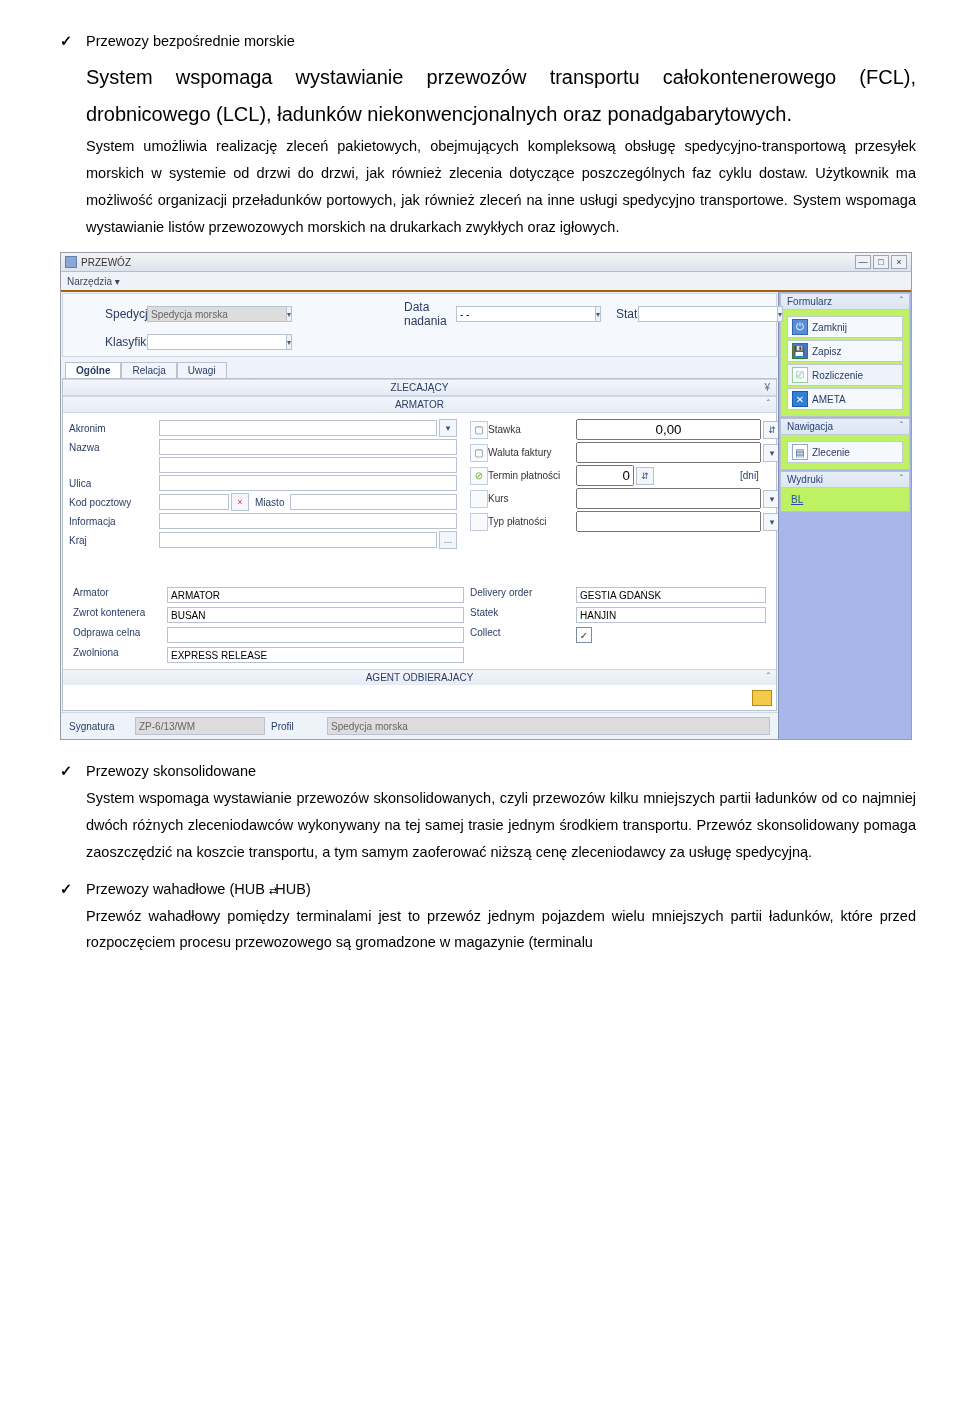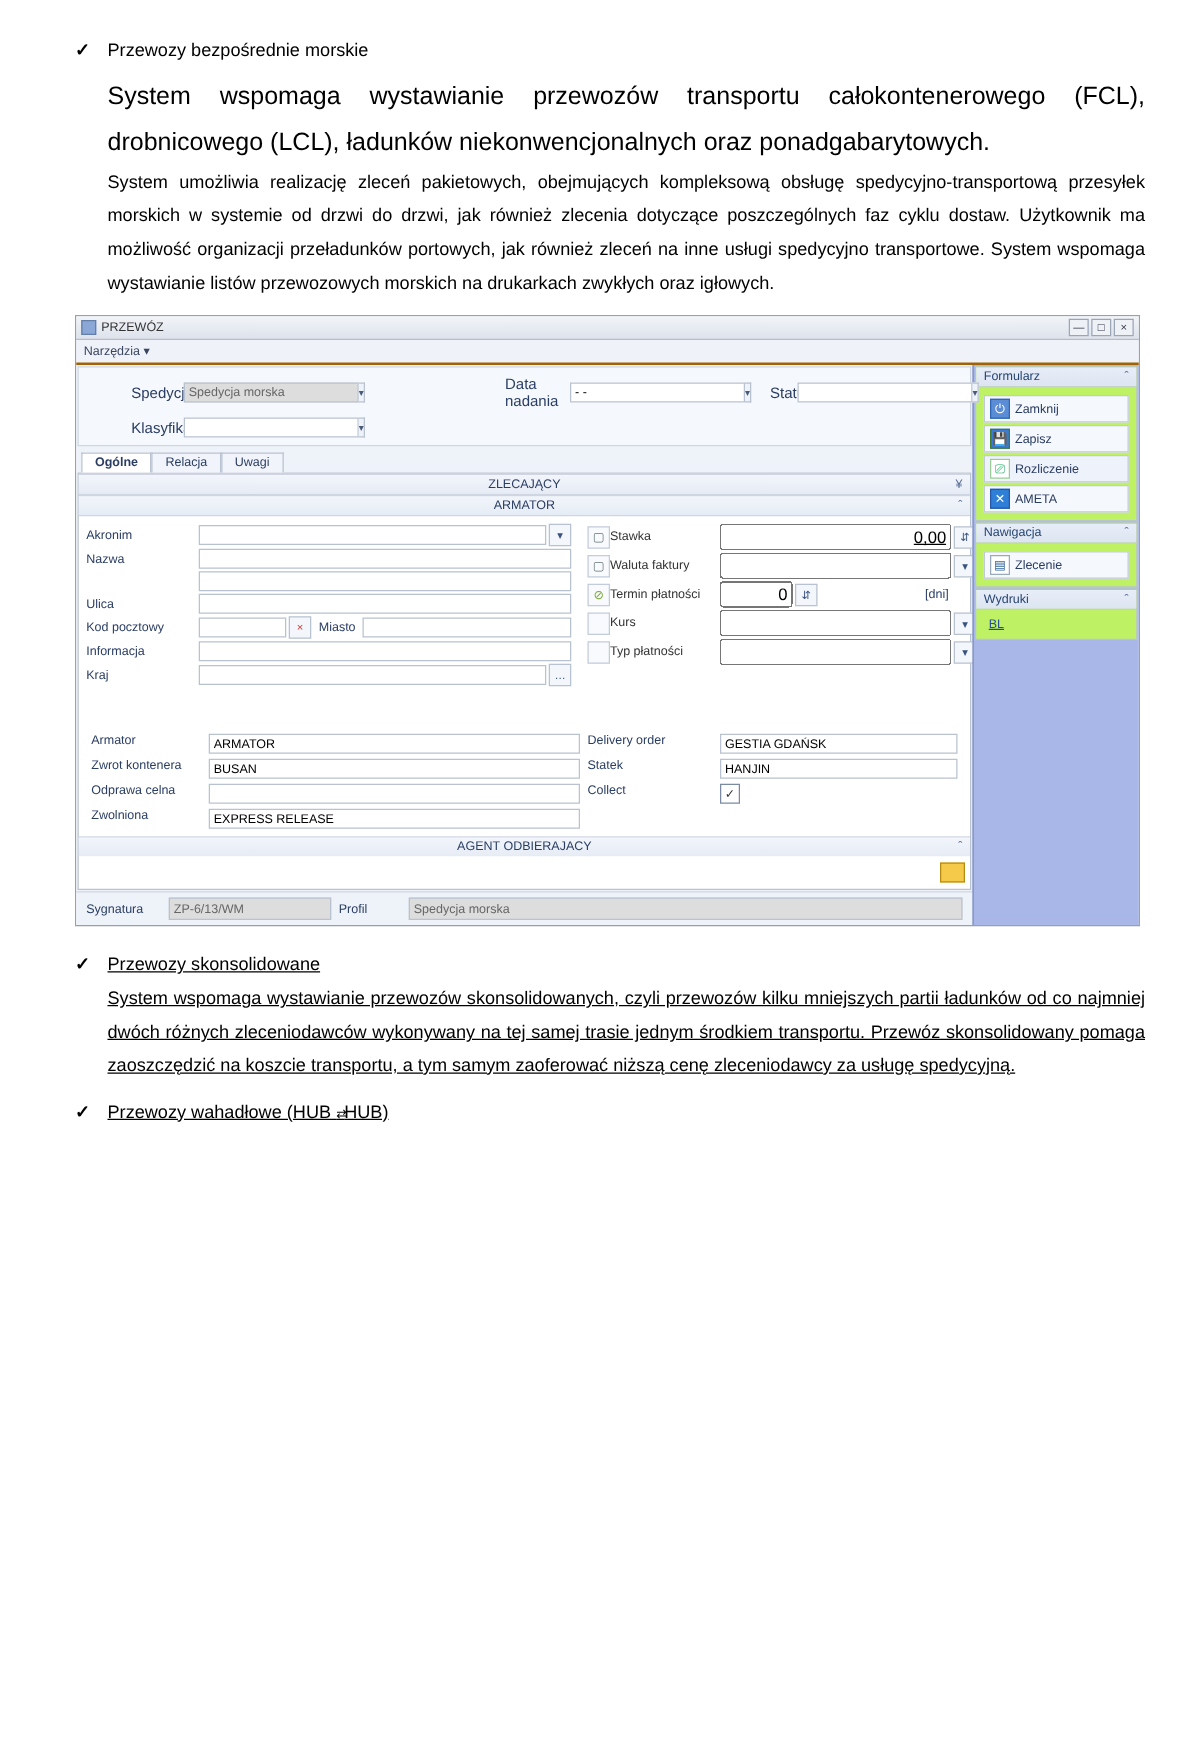--- a/index.html
+++ b/index.html
@@ -142,21 +142,20 @@
   .dot-row { height:3px;}
   .yellow-corner { text-align:right;padding:2px 4px;}
   .yellow-corner span { display:inline-block;width:18px;height:14px;background:#f5c94a;border:1px solid #b88a12;}
 
   .inline-head-and-para {
     padding-left:26px;
     position:relative;
     text-align:justify;
     font-size:14.5px;
     line-height:1.85;
-    text-decoration:underline;
   }
   .inline-head-and-para::before {
     content:"✓";
     position:absolute;left:0;top:0;font-weight:bold;
   }
   .arrows { font-family: Arial; font-size:10px; letter-spacing:-2px;}
 </style>
 </head>
 <body>
 
@@ -259,21 +258,21 @@
                   <span class="iconbtn">…</span>
                 </div>
             </div>
             <div style="height:6px"></div>
           </div>
           <div class="rcol">
             <div class="rcol-row">
               <span class="pre">▢</span>
               <span class="lbl">Stawka</span>
               <div class="hgroup">
-                  <input style="flex: 1 1 0%; text-align: right; text-decoration: underline;" value="0,00">
+                  <input style="flex: 1 1 0%; text-align: center;" value="0,00">
                   <span class="iconbtn">⇵</span>
                   <input style="width: 40px;">
                   <span class="iconbtn">▾</span>
                 </div>
               <span></span>
             </div>
             <div class="rcol-row">
               <span class="pre">▢</span>
               <span class="lbl">Waluta faktury</span>
               <div class="hgroup">
@@ -402,14 +401,15 @@
 <div class="bullet-block">
   <div class="inline-head-and-para just">
     <span>Przewozy skonsolidowane</span><br>
     <span>System wspomaga wystawianie przewozów skonsolidowanych, czyli przewozów kilku mniejszych partii ładunków od co najmniej dwóch różnych zleceniodawców wykonywany na tej samej trasie jednym środkiem transportu. Przewóz skonsolidowany pomaga zaoszczędzić na koszcie transportu, a tym samym zaoferować niższą cenę zleceniodawcy za usługę spedycyjną.</span>
   </div>
 </div>
 
 <div class="bullet-block">
   <div class="inline-head-and-para just">
     <span><span>Przewozy wahadłowe (HUB </span><span class="arrows">⇄</span><span>HUB)</span></span><br>
+    <span>Przewóz wahadłowy pomiędzy terminalami jest to przewóz jednym pojazdem wielu mniejszych partii ładunków, które przed rozpoczęciem procesu przewozowego są gromadzone w magazynie (terminalu</span>
   </div>
 </div>
 
 </body></html>

